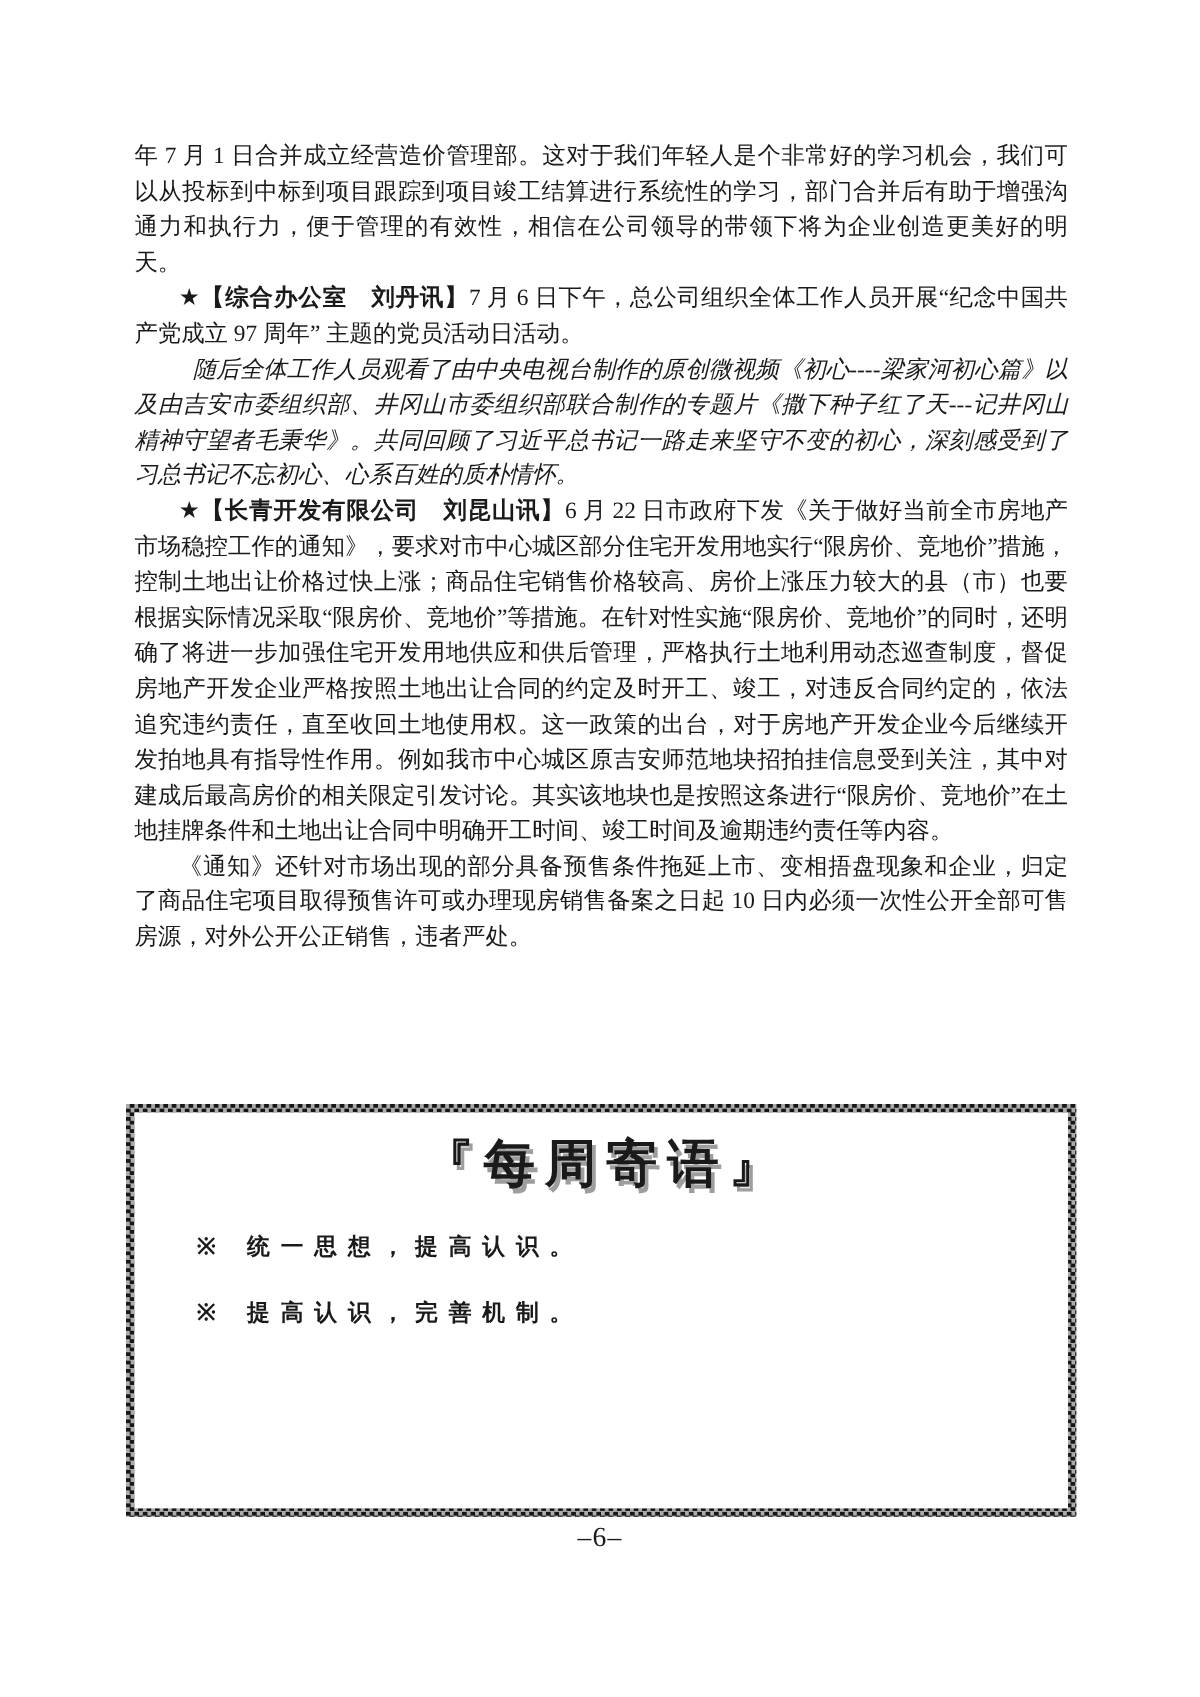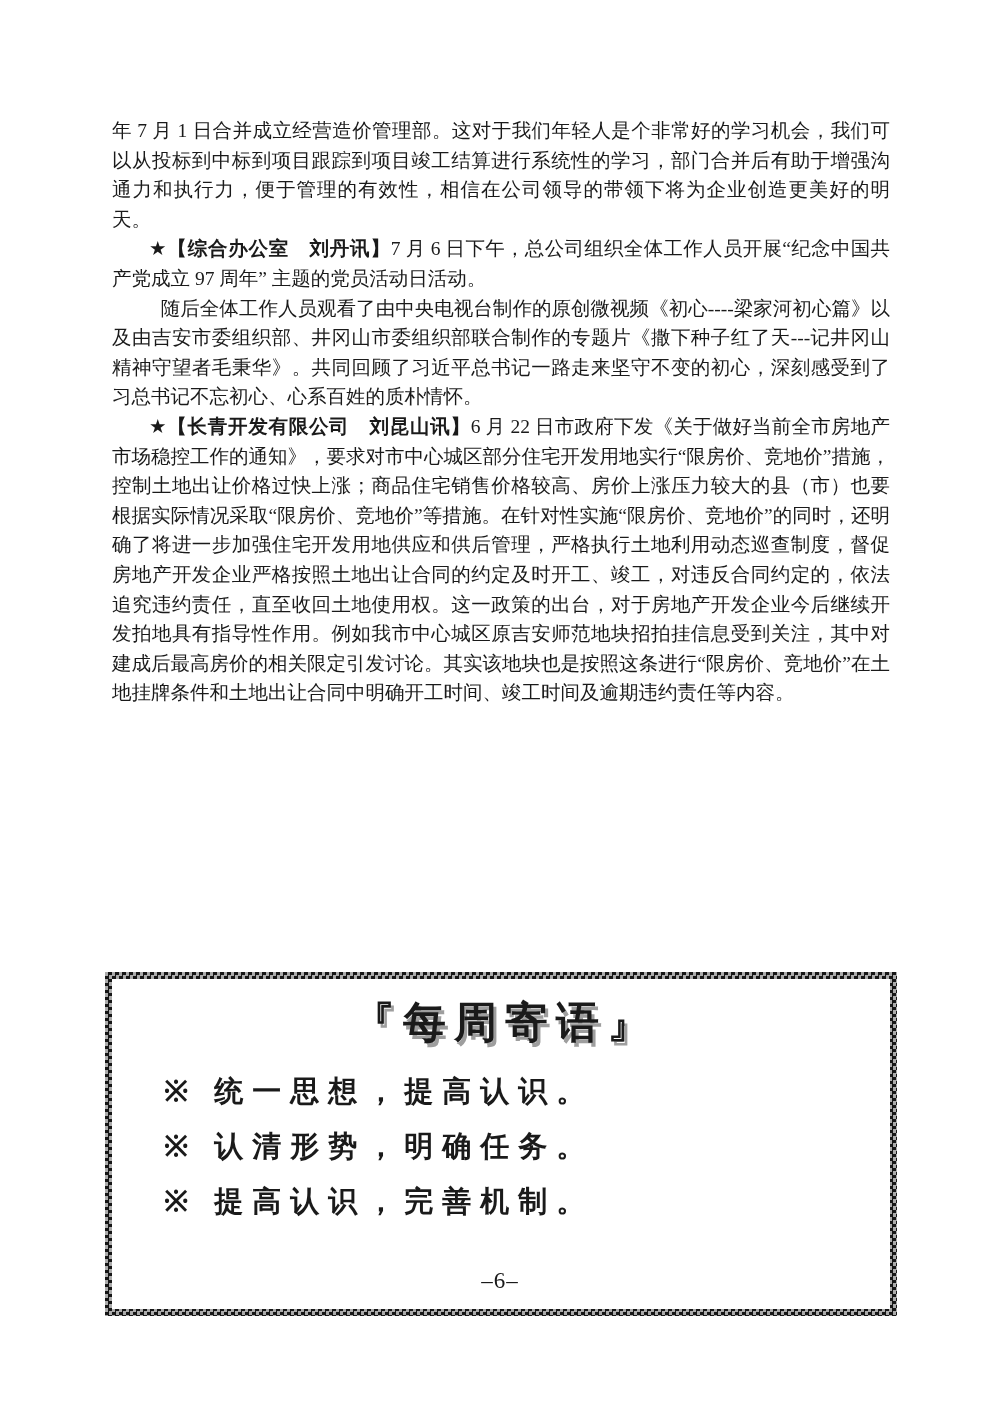--- a/index.html
+++ b/index.html
@@ -23,31 +23,31 @@
     width: 778px;
     font-size: 19.5px;
     line-height: 29.6px;
     text-align: justify;
   }
   .para {
     margin: 0;
     text-indent: 1.9em;
   }
   .para.p-first { text-indent: 0; }
-  .para.p-deep  { text-indent: 2.5em; }
+  .para.p-deep  { text-indent: 2.5em; font-style: italic; }
   .lead {
     font-family: "Liberation Sans", "DejaVu Sans", sans-serif;
     font-weight: bold;
     letter-spacing: 0.5px;
     margin-top: 48px;
   }
   .quote-box {
     position: absolute;
     left: 105px;
-    top: 972px;
+    top: 920px;
     width: 792px;
     height: 344px;
     box-sizing: border-box;
     background: repeating-conic-gradient(#161616 0% 25%, #ababab 0% 50%);
     background-size: 7px 7px;
     padding: 7px;
   }
   .quote-inner {
     background: #ffffff;
     width: 100%;
@@ -62,21 +62,21 @@
     letter-spacing: 8px;
     padding-left: 8px; 
     text-shadow: 3px 4px 0 #9e9e9e;
     line-height: 56px;
   }
   .quote-items {
     padding-left: 52px;
     padding-top: 2px;
   }
   .quote-item {
-    font-size: 29px;
+    font-size: 19px;
     font-weight: bold;
     letter-spacing: 9px;
     margin-top: 22px;
     line-height: 33px;
   }
   .quote-item .bullet {
     letter-spacing: 0;
     margin-right: 26px;
   }
   .page-number {
@@ -100,31 +100,31 @@
     </p>
     <p class="para">
       <span class="lead">★【综合办公室　刘丹讯】</span><span>7 月 6 日下午，总公司组织全体工作人员开展“纪念中国共产党成立 97 周年” 主题的党员活动日活动。</span>
     </p>
     <p class="para p-deep">
       <span>随后全体工作人员观看了由中央电视台制作的原创微视频《初心----梁家河初心篇》以及由吉安市委组织部、井冈山市委组织部联合制作的专题片《撒下种子红了天---记井冈山精神守望者毛秉华》。共同回顾了习近平总书记一路走来坚守不变的初心，深刻感受到了习总书记不忘初心、心系百姓的质朴情怀。</span>
     </p>
     <p class="para">
       <span class="lead">★【长青开发有限公司　刘昆山讯】</span><span>6 月 22 日市政府下发《关于做好当前全市房地产市场稳控工作的通知》，要求对市中心城区部分住宅开发用地实行“限房价、竞地价”措施，控制土地出让价格过快上涨；商品住宅销售价格较高、房价上涨压力较大的县（市）也要根据实际情况采取“限房价、竞地价”等措施。在针对性实施“限房价、竞地价”的同时，还明确了将进一步加强住宅开发用地供应和供后管理，严格执行土地利用动态巡查制度，督促房地产开发企业严格按照土地出让合同的约定及时开工、竣工，对违反合同约定的，依法追究违约责任，直至收回土地使用权。这一政策的出台，对于房地产开发企业今后继续开发拍地具有指导性作用。例如我市中心城区原吉安师范地块招拍挂信息受到关注，其中对建成后最高房价的相关限定引发讨论。其实该地块也是按照这条进行“限房价、竞地价”在土地挂牌条件和土地出让合同中明确开工时间、竣工时间及逾期违约责任等内容。</span>
     </p>
+    <p class="para">
+      <span>《通知》还针对市场出现的部分具备预售条件拖延上市、变相捂盘现象和企业，归定了商品住宅项目取得预售许可或办理现房销售备案之日起 10 日内必须一次性公开全部可售房源，对外公开公正销售，违者严处。</span>
+    </p>
   </div>
 
   <div class="quote-box">
     <div class="quote-inner">
       <div class="quote-title">『每周寄语』</div>
       <div class="quote-items">
         <div class="quote-item">
           <span class="bullet">※</span><span>统一思想，提高认识。</span>
-        </div>
-        <div class="quote-item">
-          <span class="bullet">※</span><span>认清形势，明确任务。</span>
         </div>
         <div class="quote-item">
           <span class="bullet">※</span><span>提高认识，完善机制。</span>
         </div>
       </div>
     </div>
   </div>
 
   <div class="page-number">–6–</div>
 

